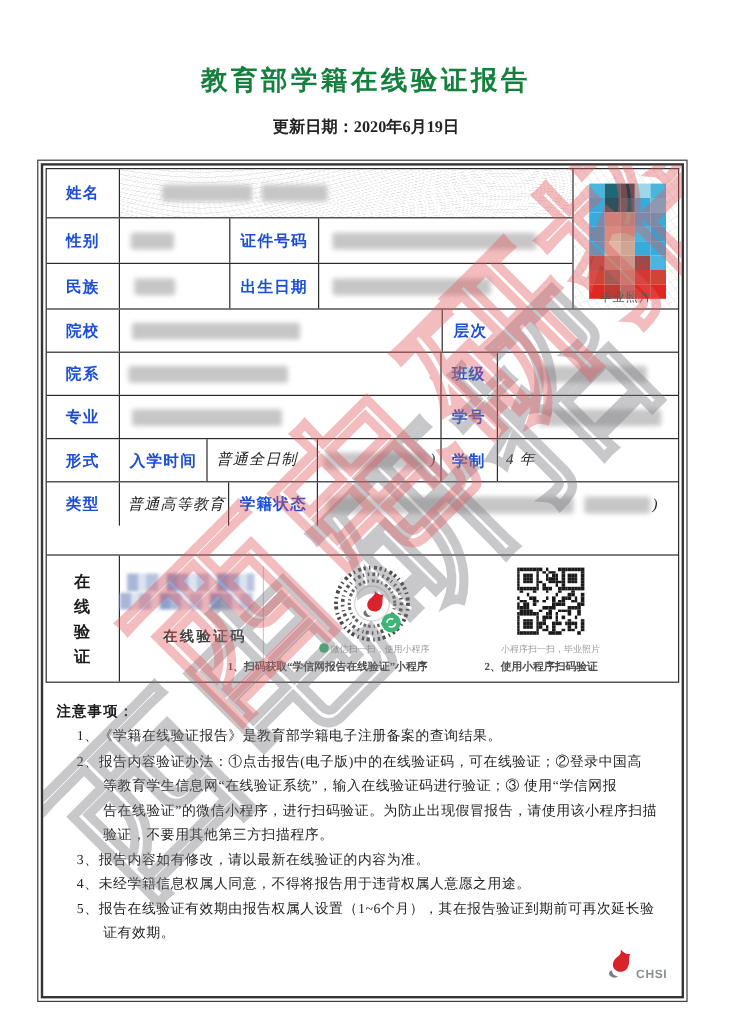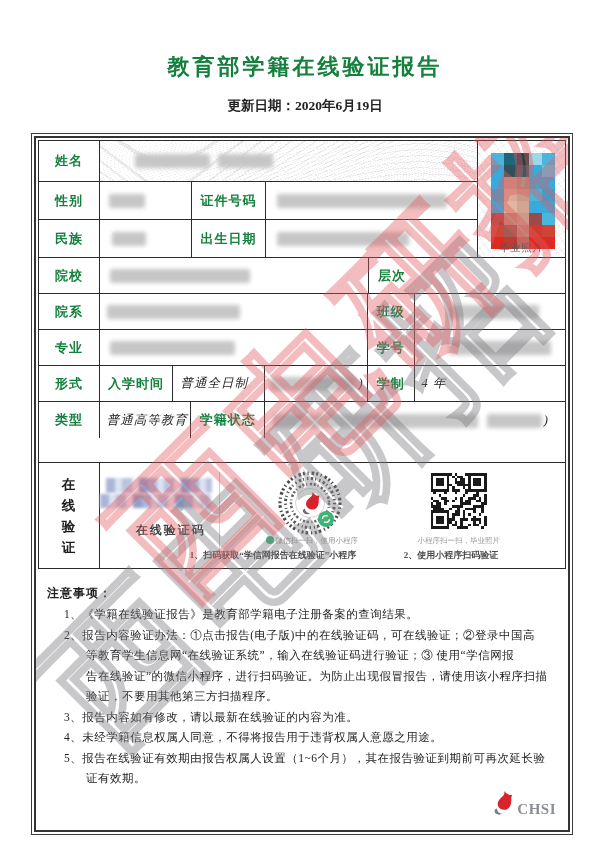--- a/index.html
+++ b/index.html
@@ -23,21 +23,21 @@
              -webkit-text-stroke:3px rgba(125,125,130,0.42); }
   .wm-red  { left:15px;  top:105px; transform:rotate(-45deg);
              -webkit-text-stroke:3px rgba(225,90,95,0.40); }
 
   
   .tbl { position:relative; width:528px; border:1px solid #2b2b2b; font-size:13px; z-index:2; }
   .trow { display:flex; border-top:1px solid #2b2b2b; }
   .trow:first-child { border-top:none; }
   .cell { border-left:1px solid #2b2b2b; display:flex; align-items:center; position:relative; }
   .cell:first-child { border-left:none; }
-  .lab  { justify-content:center; font-weight:bold; letter-spacing:1px; color:#15803d; }
+  .lab  { justify-content:center; font-weight:bold; letter-spacing:1px; color:#1d4ed8; }
   .val  { padding-left:7px; font-style:italic; color:#222; font-size:12.5px; letter-spacing:1px; }
 
   .top-section { display:flex; }
   .top-left { width:438px; }
   .top-left .trow:first-child { border-top:none; }
   .r1 { height:40px; } .r2 { height:38px; } .r3 { height:38px; }
   .r456 { height:36px; } .r7 { height:36px; } .r8 { height:37px; } .r9 { height:106px;margin-top:24px; }
 
   .w-lab1 { width:60px; }  .w-v2 { width:92px; }  .w-lab3 { width:74px; }
   .w-v4 { width:103px; }   .w-lab5 { width:47px; } .w-v6 { width:152px; }
@@ -84,22 +84,22 @@
 
   
   .notes { position:relative; width:528px; height:283px; padding:13px 10px 0 9px;
       font-size:11.5px; color:#1e1e1e; z-index:2; }
   .notes-heading { font-weight:bold; font-size:12px; line-height:22px; letter-spacing:1px; }
   .note-line { line-height:20.5px; letter-spacing:0.5px; }
   .ind1 { padding-left:17px; }
   .ind2 { padding-left:39px; }
 
   .chsi { position:absolute; right:12px; bottom:12px; display:flex; align-items:flex-end; z-index:6; }
-  .chsi-text { font-family:Liberation Serif, serif; font-weight:bold;
-      font-size:15px; color:#8a8f94; letter-spacing:0.5px; margin-left:2px; }
+  .chsi-text { font-family:Liberation Sans, sans-serif; font-weight:bold;
+      font-size:10px; color:#8a8f94; letter-spacing:0.5px; margin-left:2px; }
 </style>
 </head>
 <body>
 
 <div class="page">
 
   <div class="title">教育部学籍在线验证报告</div>
   <div class="date">更新日期：2020年6月19日</div>
 
   <div class="frame">

